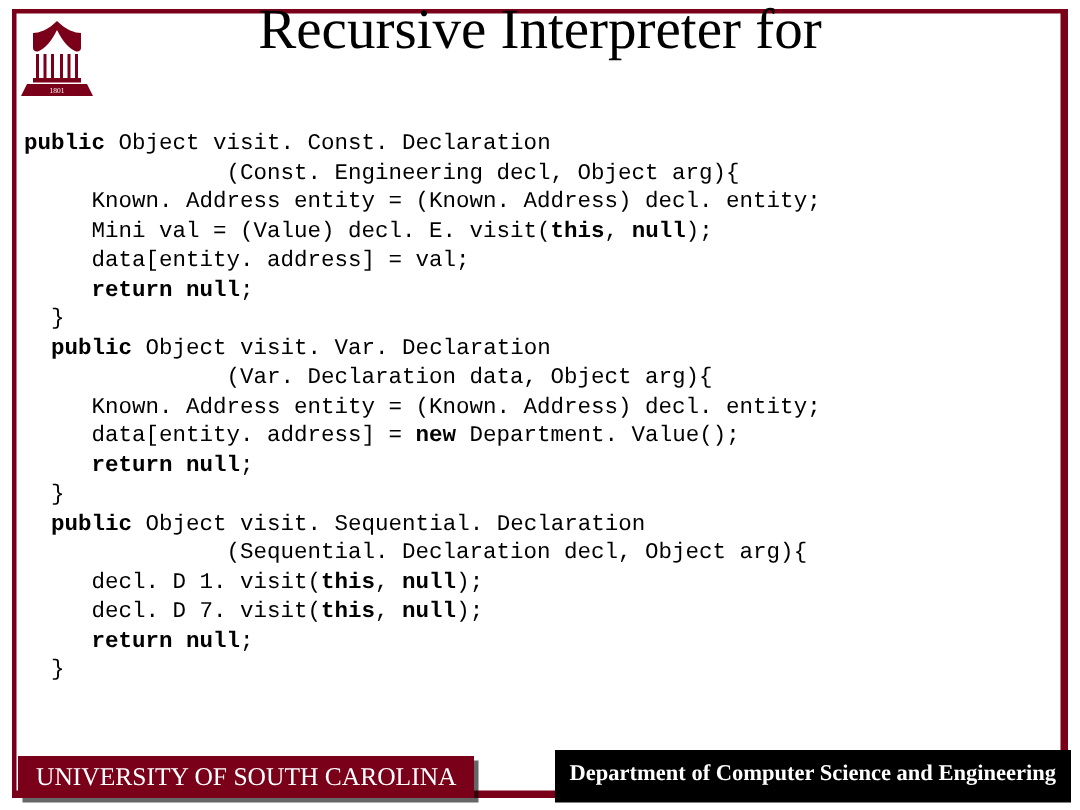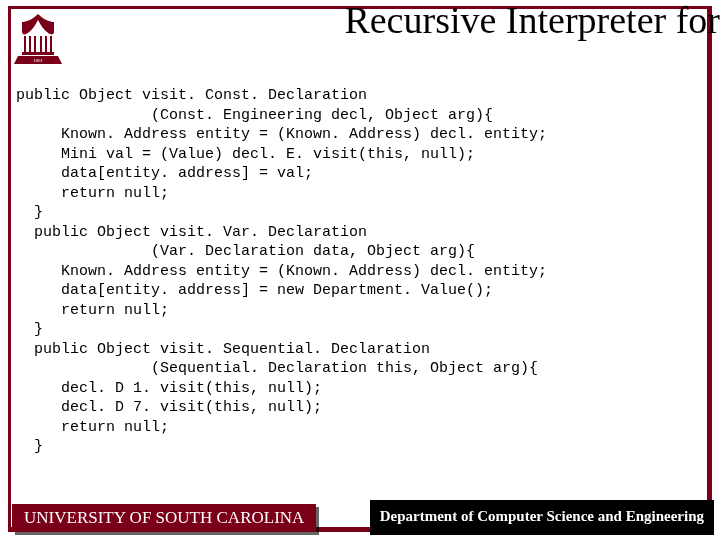--- a/index.html
+++ b/index.html
@@ -28,38 +28,38 @@
     top: 10px;
     left: 12px;
     width: 52px;
     height: 60px;
   }
   .title {
     position: absolute;
     top: 0px;
     left: 0;
     right: 0;
-    text-align: right;
+    text-align: center;
     font-size: 38px;
     font-weight: normal;
     line-height: 1.1;
     color: #000;
   }
   .code {
     position: absolute;
     top: 86px;
     left: 16px;
     right: 12px;
     font-family: "Courier New", monospace;
     font-size: 15px;
     line-height: 1.3;
     white-space: pre;
     color: #000;
   }
-  .kw { font-weight: normal; }
+  .kw { font-weight: bold; }
   .footer-left {
     position: absolute;
     bottom: 8px;
     left: 12px;
     background: #7a0019;
     color: #fff;
     font-family: "Times New Roman", serif;
     font-size: 17px;
     padding: 4px 12px;
     box-shadow: 3px 3px 0 rgba(0,0,0,0.6);
@@ -110,20 +110,20 @@
 <span>     data[entity. address] = val;</span>
 <span>     </span><span class="kw">return</span> <span class="kw">null</span><span>;</span>
 <span>  }</span>
   <span class="kw">public</span> <span>Object</span><span> visit. Var. Declaration</span>
 <span>               (Var. Declaration data, Object arg){</span>
 <span>     Known. Address entity = (Known. Address) decl. entity;</span>
 <span>     data[entity. address] = </span><span class="kw">new</span><span> Department. Value();</span>
 <span>     </span><span class="kw">return</span> <span class="kw">null</span><span>;</span>
 <span>  }</span>
   <span class="kw">public</span> <span>Object</span><span> visit. Sequential. Declaration</span>
-<span>               (Sequential. Declaration this, Object arg){</span>
+<span>               (Sequential. Declaration decl, Object arg){</span>
 <span>     decl. D 1. visit(</span><span class="kw">this</span><span>, </span><span class="kw">null</span><span>);</span>
 <span>     decl. D 7. visit(</span><span class="kw">this</span><span>, </span><span class="kw">null</span><span>);</span>
 <span>     </span><span class="kw">return</span> <span class="kw">null</span><span>;</span>
 <span>  }</span></div>
 
 <div class="footer-left">UNIVERSITY OF SOUTH CAROLINA</div>
 <div class="footer-right">Department of Computer Science and Engineering</div>
 
 </body></html>

